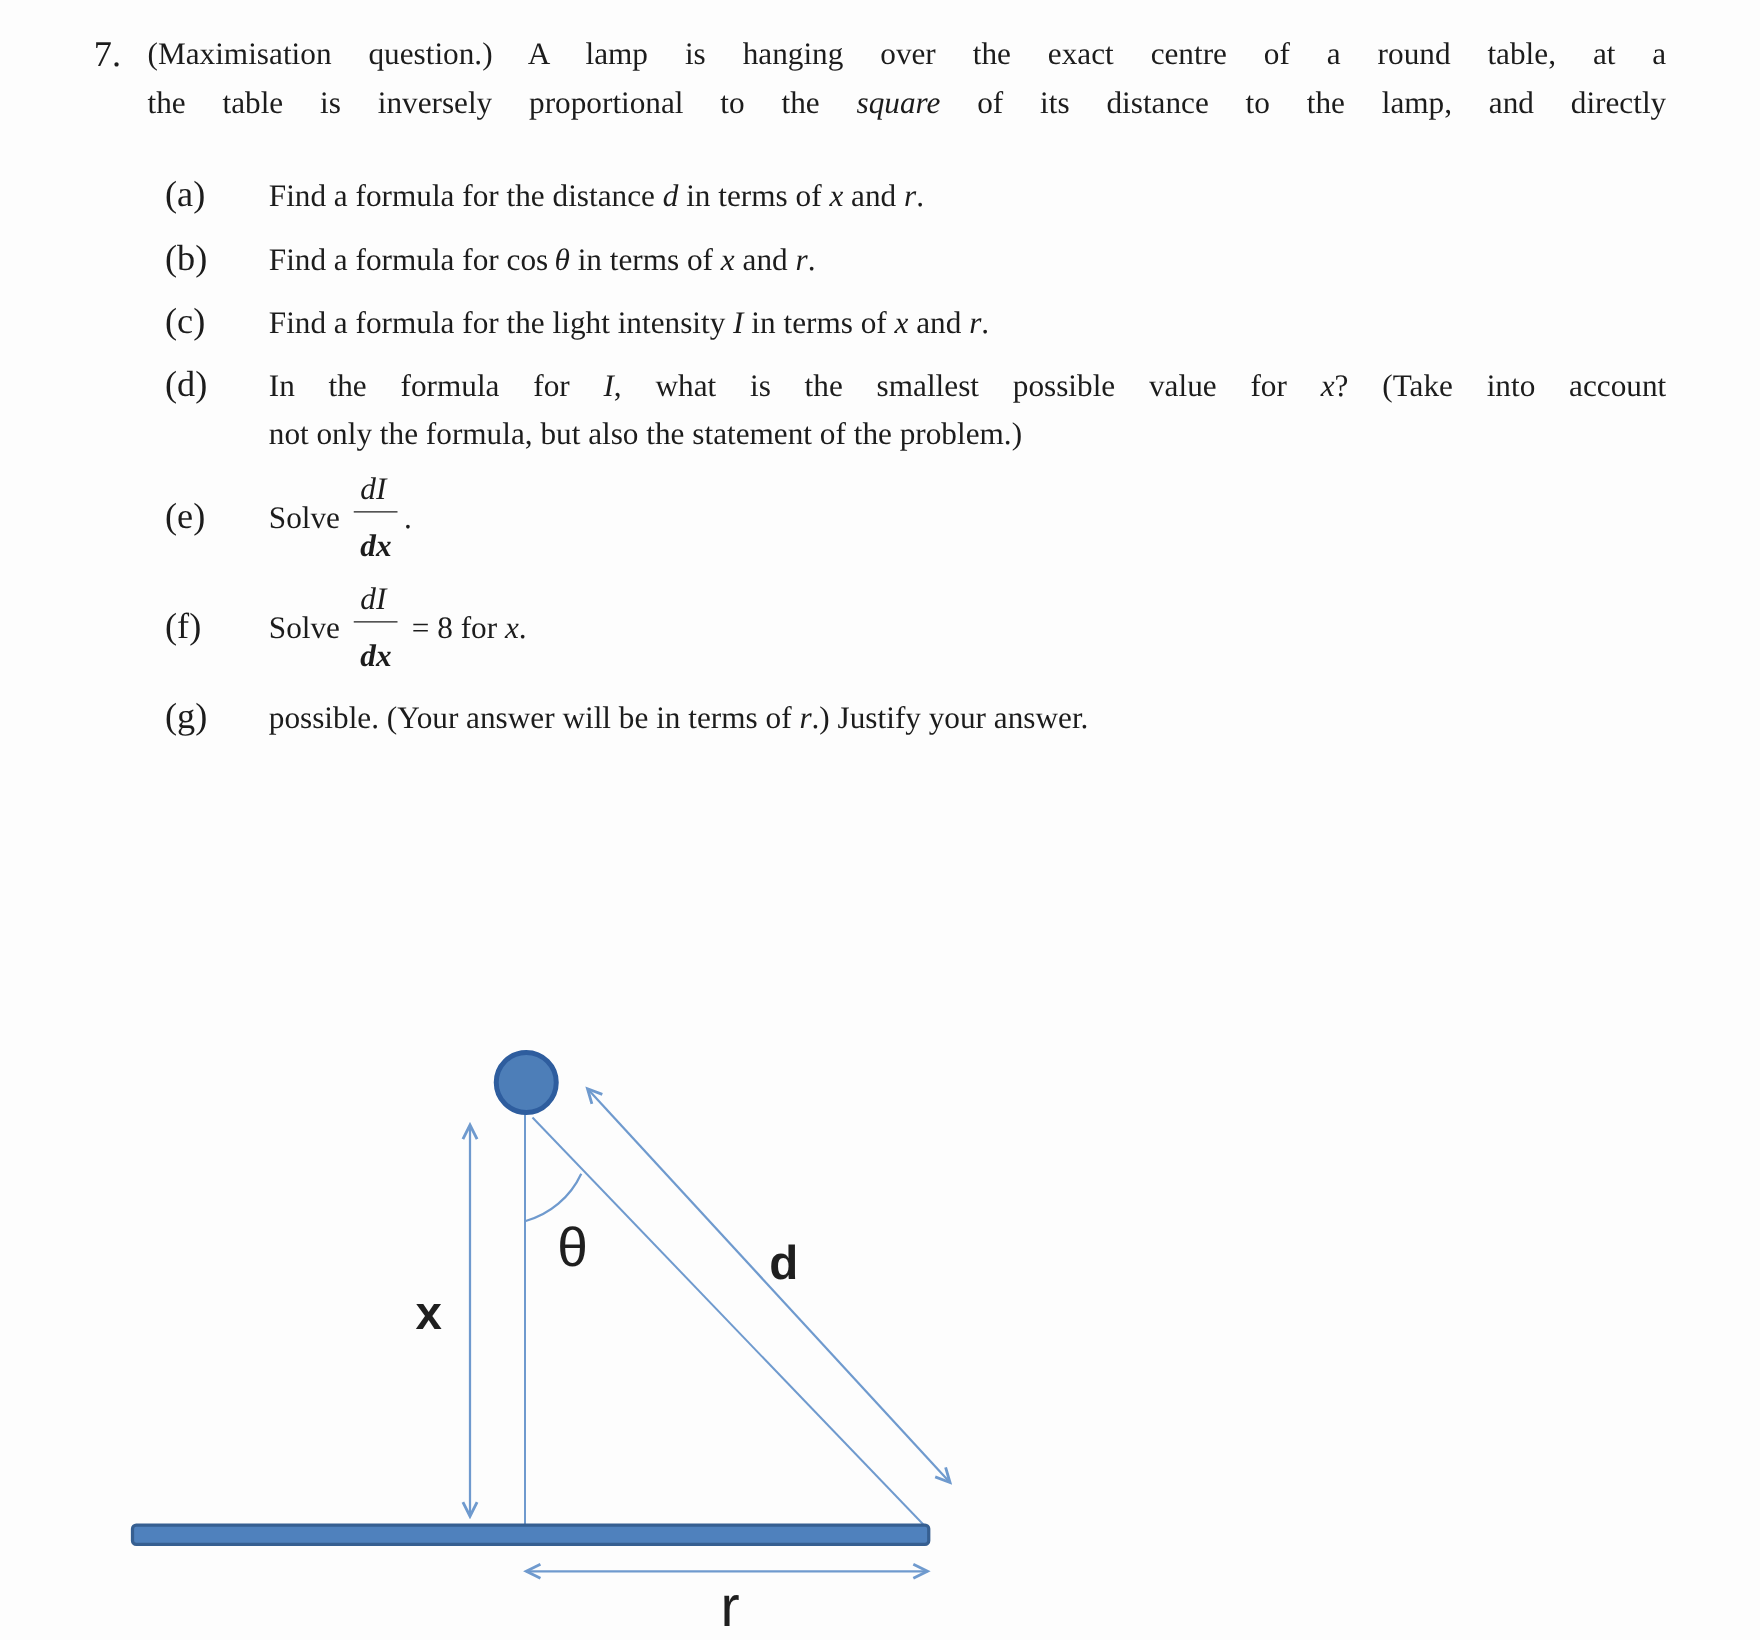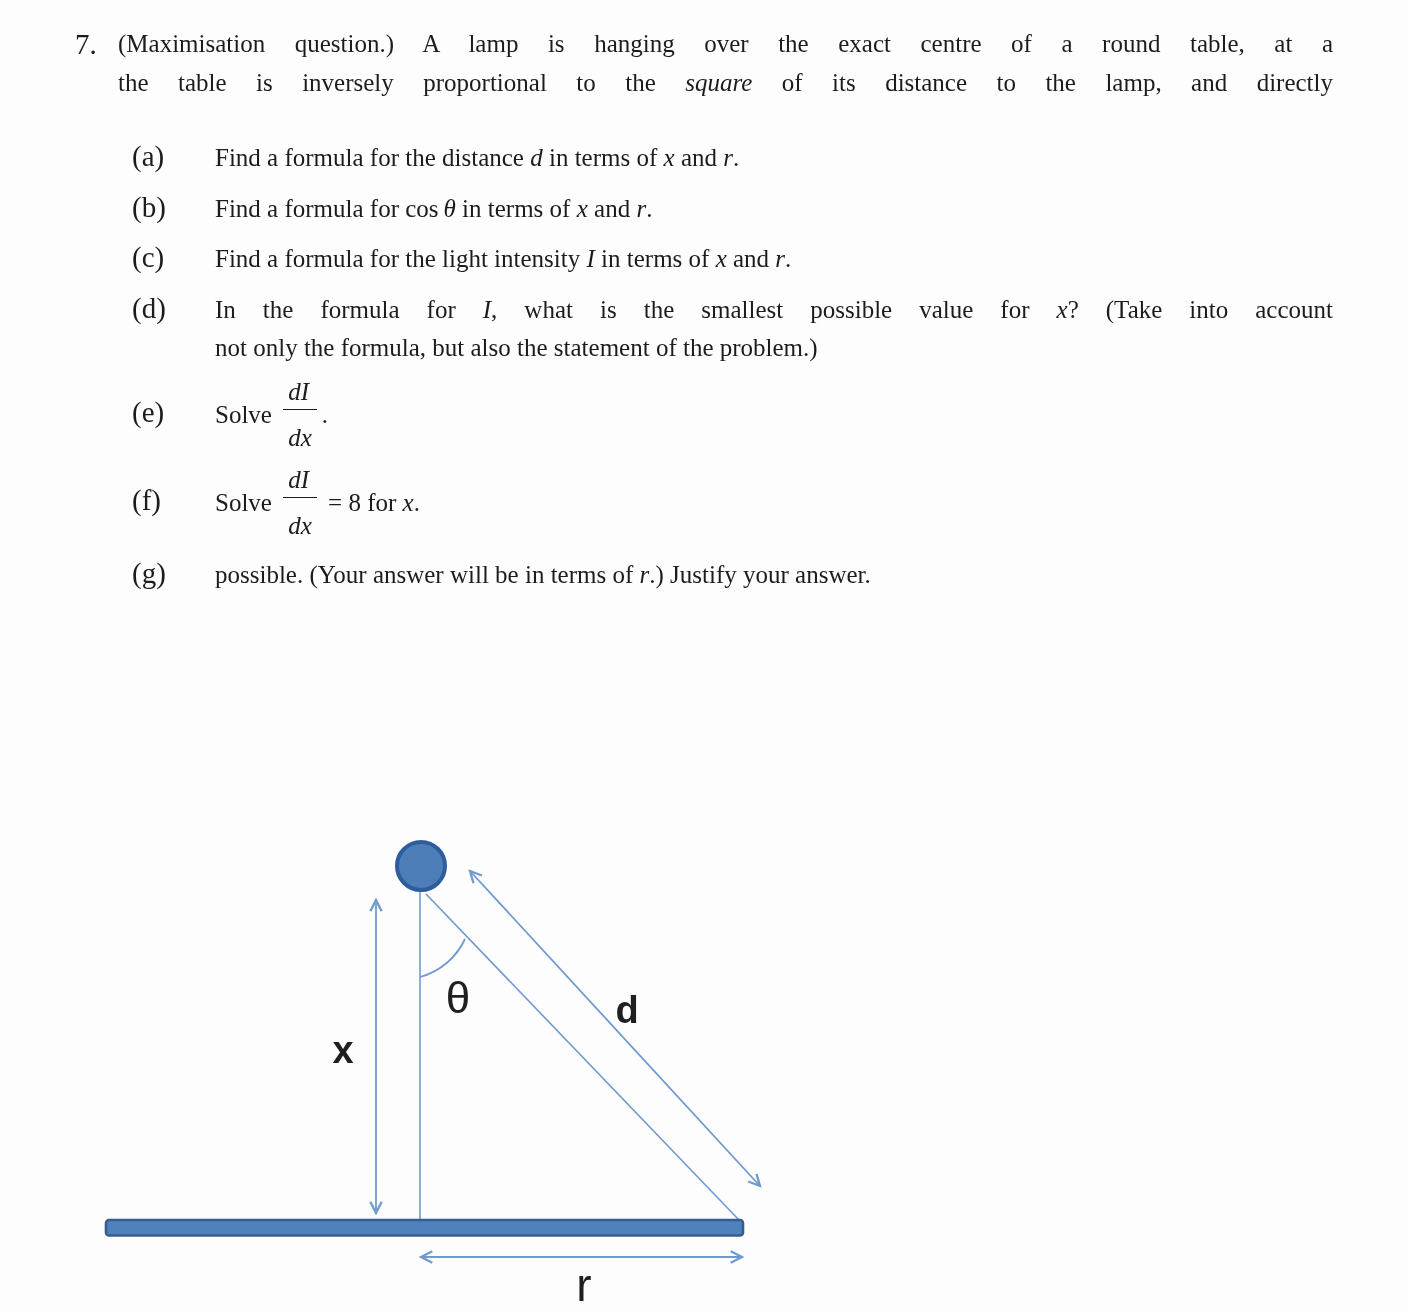--- a/index.html
+++ b/index.html
@@ -13,21 +13,21 @@
   .pbody { width:1215px; }
   .tline { font-size:25px; line-height:38.5px; white-space:normal; }
   .tline.just { text-align:justify; text-align-last:justify; }
   .tline i { font-style:italic; }
   .parts { margin-top:35px; }
   .part { display:flex; align-items:baseline; margin-bottom:10px; }
   .plabel { width:51px; flex:none; margin-left:14px; font-size:29px; line-height:38.5px; }
   .ptext { flex:1; max-width:1148px;margin-left:32px; }
   .frac { display:inline-block; vertical-align:middle; text-align:left; margin:0 5px; transform:translateY(-3px); }
   .frac .fnum { display:block; font-style:italic; line-height:31px; padding:1px 5px 2px; border-bottom:1.7px solid #1c1c1c; }
-  .frac .fden { display:block; font-style:italic; line-height:31px; padding:12px 5px 0; }
+  .frac .fden { display:block; font-style:italic; line-height:31px; padding:12px 5px 0;font-weight:bold; }
   .diagram { position:absolute; left:80px; top:818px; }
   .dlabel { font-family:"Liberation Sans", sans-serif; fill:#1f1f1f; }
 </style>
 </head>
 <body>
 
 <div class="canvas">
 
   <div class="problem">
     <div class="pnum">7.</div>

